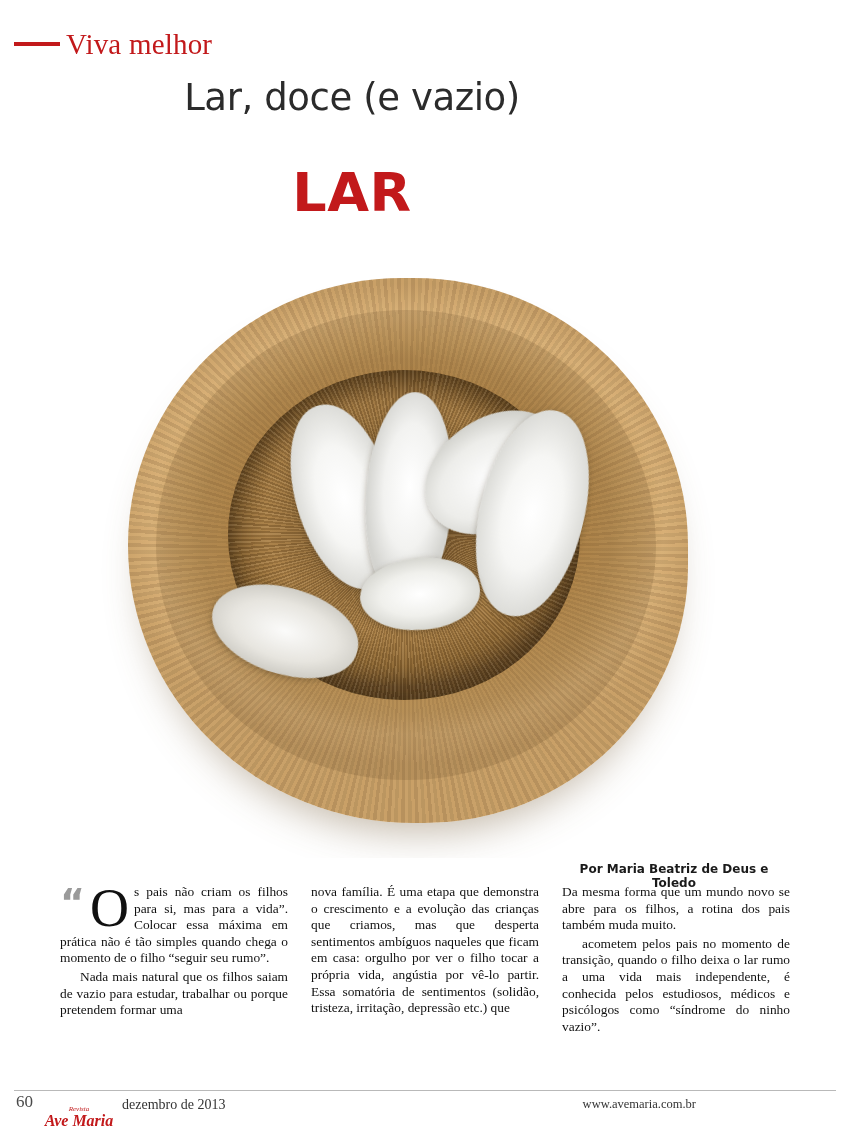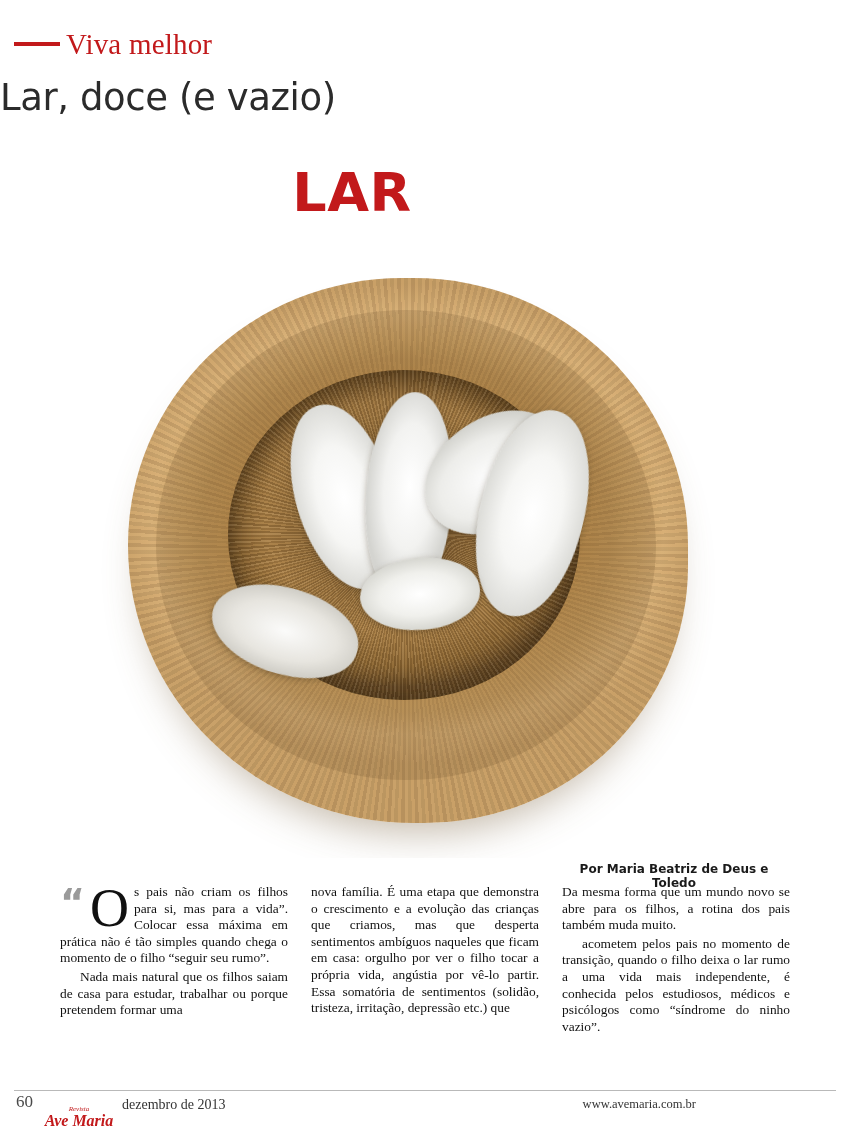--- a/index.html
+++ b/index.html
@@ -39,21 +39,21 @@
     color: #c2191b;
     letter-spacing: 0.2px;
   }
 
   
   .title-line1 {
     position: absolute;
     left: 0;
     right: 0;
     top: 76px;
-    text-align: left;
+    text-align: center;
     font-family: "DejaVu Sans", sans-serif;
     font-weight: 400;
     font-size: 37px;
     color: #2b2b2b;
     letter-spacing: -0.4px;
   }
   .title-line2 {
     position: absolute;
     left: 0;
     right: 0;
@@ -313,21 +313,21 @@
   <div class="byline">Por Maria Beatriz de Deus e Toledo</div>
 
   <div class="columns">
 
     <div class="col col-1">
       <p>
         <span class="quote-mark">“</span>
         <span class="dropcap">O</span>
         <span>s pais não criam os filhos para si, mas para a vida”. Colocar essa máxima em prática não é tão simples quando chega o momento de o filho “seguir seu rumo”.</span>
       </p>
-      <p>Nada mais natural que os filhos saiam de casa para estudar, trabalhar ou porque pretendem formar uma</p>
+      <p>Nada mais natural que os filhos saiam de vazio para estudar, trabalhar ou porque pretendem formar uma</p>
     </div>
 
     <div class="col col-2">
       <p>nova família. É uma etapa que demonstra o crescimento e a evolução das crianças que criamos, mas que desperta sentimentos ambíguos naqueles que ficam em casa: orgulho por ver o filho tocar a própria vida, angústia por vê-lo partir. Essa somatória de sentimentos (solidão, tristeza, irritação, depressão etc.) que</p>
     </div>
 
     <div class="col col-3">
       <p>Da mesma forma que um mundo novo se abre para os filhos, a rotina dos pais também muda muito.</p>
       <p>acometem pelos pais no momento de transição, quando o filho deixa o lar rumo a uma vida mais independente, é conhecida pelos estudiosos, médicos e psicólogos como “síndrome do ninho vazio”.</p>
     </div>

